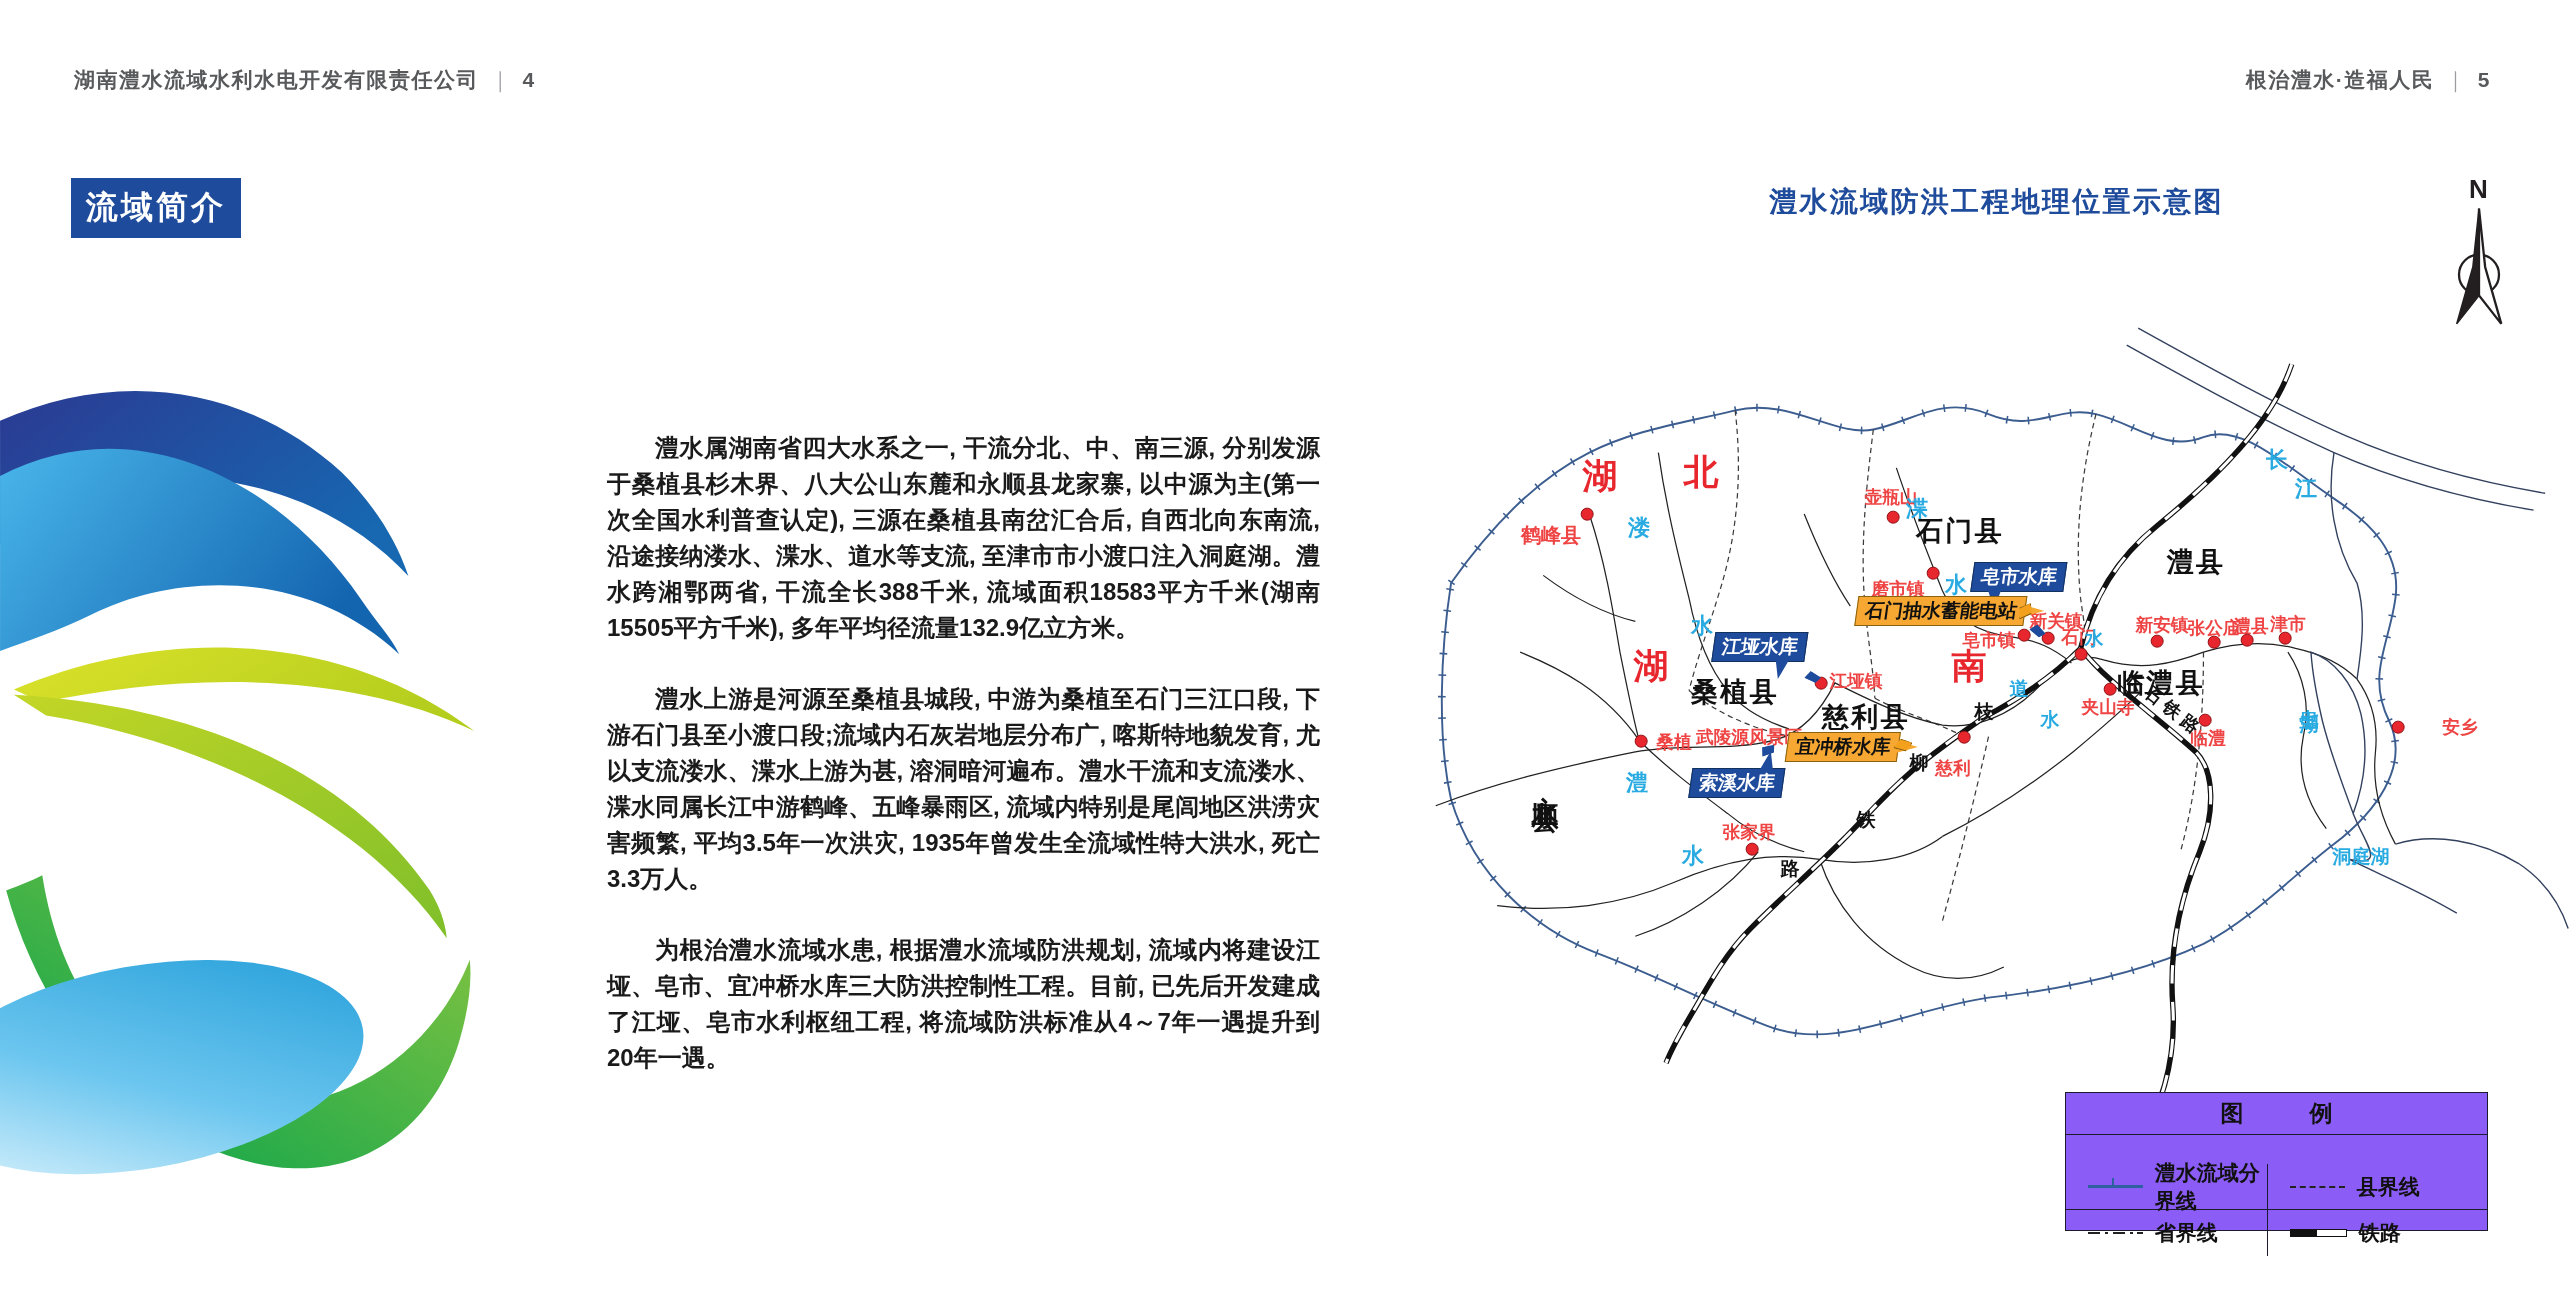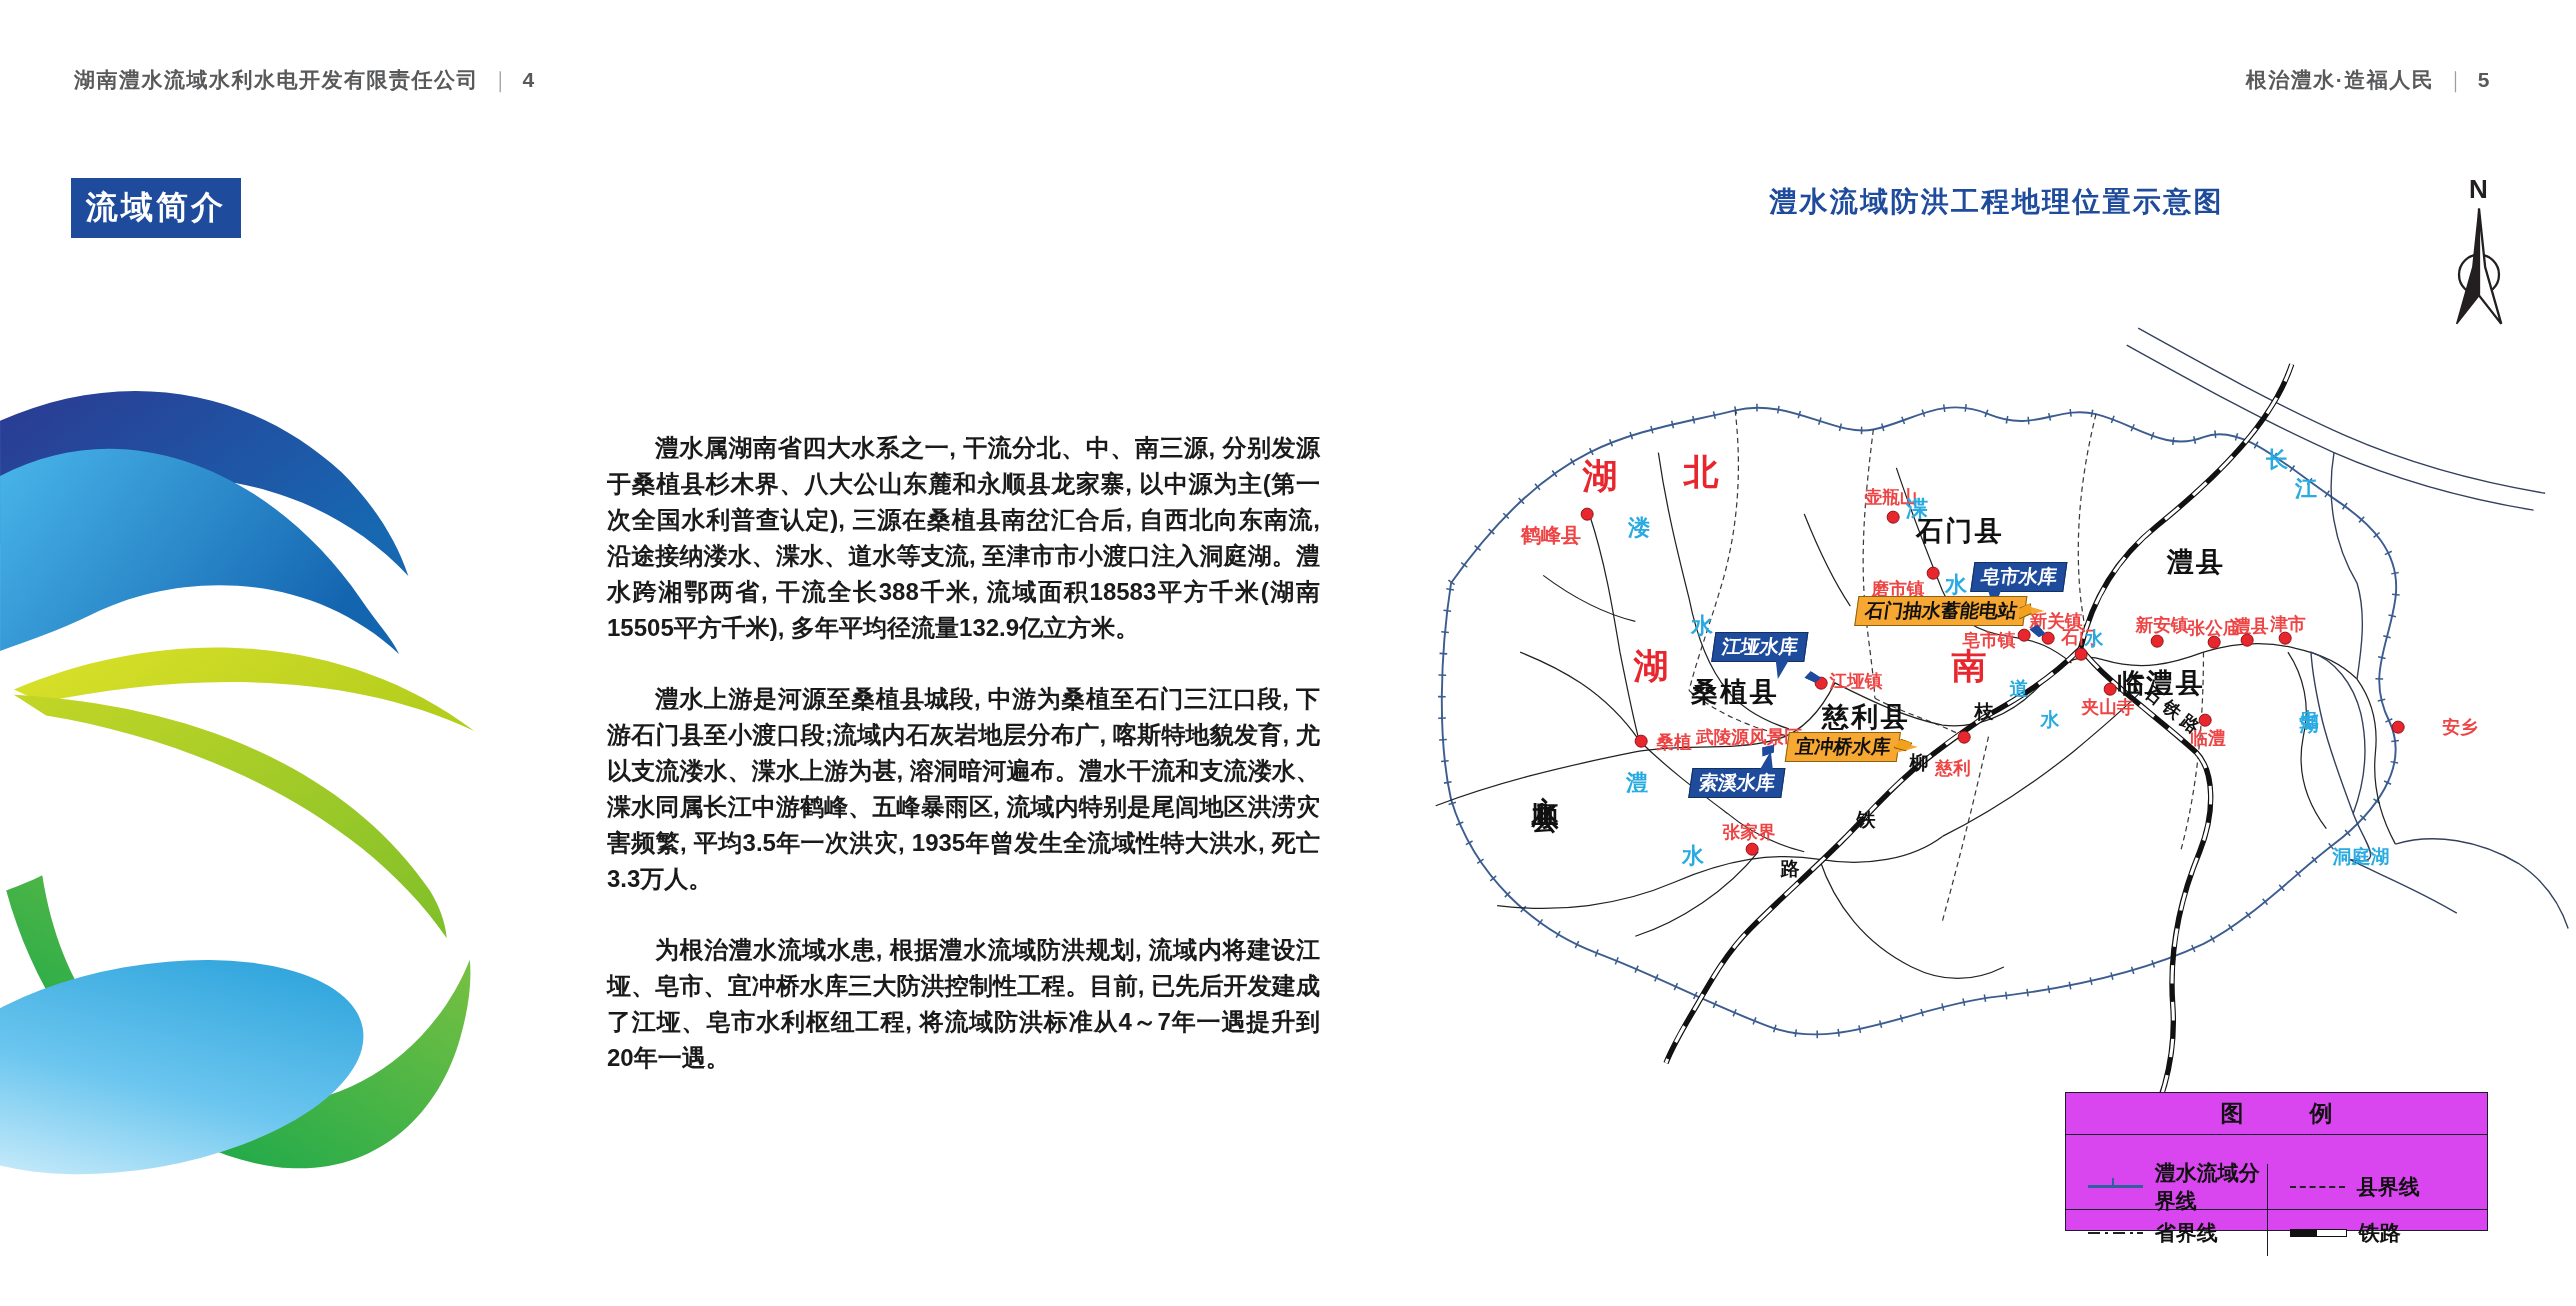--- a/index.html
+++ b/index.html
@@ -46,21 +46,21 @@
   .callout.orange{background:#f7a832;color:#111;border:1.5px solid #8a6210;}
   .callout .ptr{position:absolute;width:0;height:0;border-style:solid;}
   .ptr-bl .ptr{left:18%;bottom:-18.4px;border-width:20px 5.4px 0 9.2px;border-color:#1e4b9b transparent transparent transparent;}
   .ptr-br .ptr{right:16%;bottom:-18.4px;border-width:20px 9.2px 0 5.4px;border-color:#1e4b9b transparent transparent transparent;}
   .ptr-tr .ptr{right:12%;top:-18.4px;border-width:0 5.4px 20px 9.2px;border-color:transparent transparent #1e4b9b transparent;}
   .ptr-r .ptr{right:-20px;top:30%;border-width:6.1px 0 6.1px 21.5px;border-color:transparent transparent transparent #f7a832;}
   .dam{position:absolute;width:15.4px;height:9.2px;transform:translate(-50%,-50%);}
   .dam.blue{background:#1e4b9b;clip-path:polygon(0 100%,20% 0,100% 20%,80% 100%);}
   .dam.orange{background:#f3a01d;border:0.8px solid #7c5a0e;clip-path:polygon(0 100%,30% 0,100% 10%,75% 100%);}
   
-  #legend{position:absolute;left:2065px;top:1092px;width:421px;height:137px;border:1.5px solid #1b1b2e;background:#d946ef;}
+  #legend{position:absolute;left:2065px;top:1092px;width:421px;height:137px;border:1.5px solid #1b1b2e;background:#8b5cf6;}
   #legend .lg-title{height:41px;border-bottom:1.5px solid #1b1b2e;display:flex;align-items:center;justify-content:center;
       font-size:23px;font-weight:900;letter-spacing:21.5px;text-indent:21.5px;color:#111;}
   #legend .lg-grid{display:grid;grid-template-columns:202px 1fr;grid-auto-rows:46px;margin-top:29px;}
   #legend .lg-cell{display:flex;align-items:center;gap:12.3px;padding-left:21.5px;
       border-right:1.5px solid #1b1b2e;border-bottom:1.5px solid #1b1b2e;font-size:21px;font-weight:900;color:#111;}
   #legend .lg-cell:nth-child(2n){border-right:none;}
   #legend .lg-cell:nth-child(n+3){border-bottom:none;}
   .sym{display:inline-block;width:55px;position:relative;flex:0 0 auto;}
   .sym-basin{height:2.3px;background:#2e5f9e;}
   .sym-basin::after{content:"";position:absolute;left:24.6px;top:-7px;width:2.3px;height:7px;background:#2e5f9e;}

